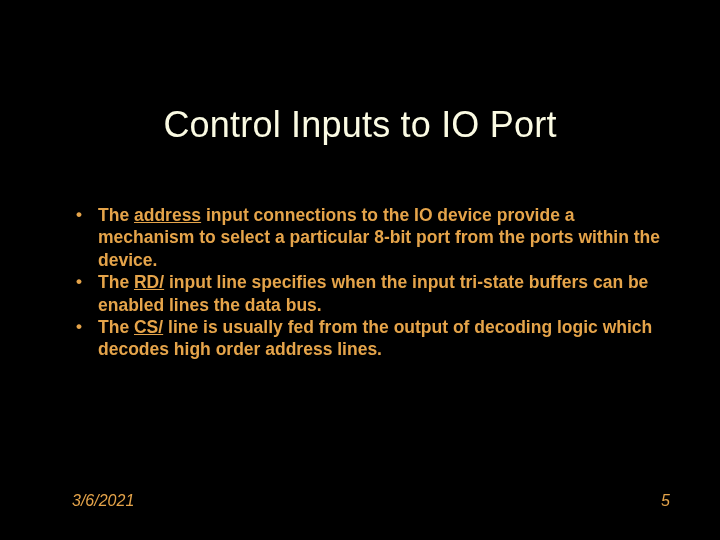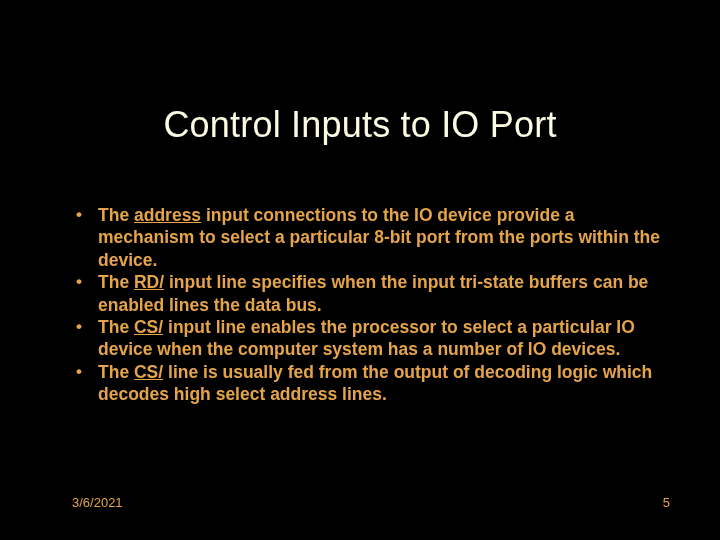--- a/index.html
+++ b/index.html
@@ -61,43 +61,41 @@
     text-decoration: underline;
   }
   .footer {
     position: absolute;
     bottom: 30px;
     left: 72px;
     right: 50px;
     display: flex;
     justify-content: space-between;
     color: #e5a44a;
-    font-size: 13px;
+    font-size: 16px;
+    font-style: italic;
   }
 </style>
 </head>
 <body>
 
 <div class="slide">
 
   <h1 class="title">Control Inputs to IO Port</h1>
 
   <div class="content">
     <ul class="bullets">
       <li>
         <span>The </span><span class="underline">address</span><span> input connections to the IO device provide a mechanism to select a particular 8-bit port from the ports within the device.</span>
       </li>
       <li>
         <span>The </span><span class="underline">RD/</span><span> input line specifies when the input tri-state buffers can be enabled lines the data bus.</span>
       </li>
       <li>
-        <span>The </span><span class="underline">CS/</span><span> input line enables the processor to select a particular IO device when the computer system has a number of IO devices.</span>
-      </li>
-      <li>
-        <span>The </span><span class="underline">CS/</span><span> line is usually fed from the output of decoding logic which decodes high select address lines.</span>
+        <span>The </span><span class="underline">CS/</span><span> line is usually fed from the output of decoding logic which decodes high order address lines.</span>
       </li>
     </ul>
   </div>
 
   <div class="footer">
     <span>3/6/2021</span>
     <span>5</span>
   </div>
 
 </div>

